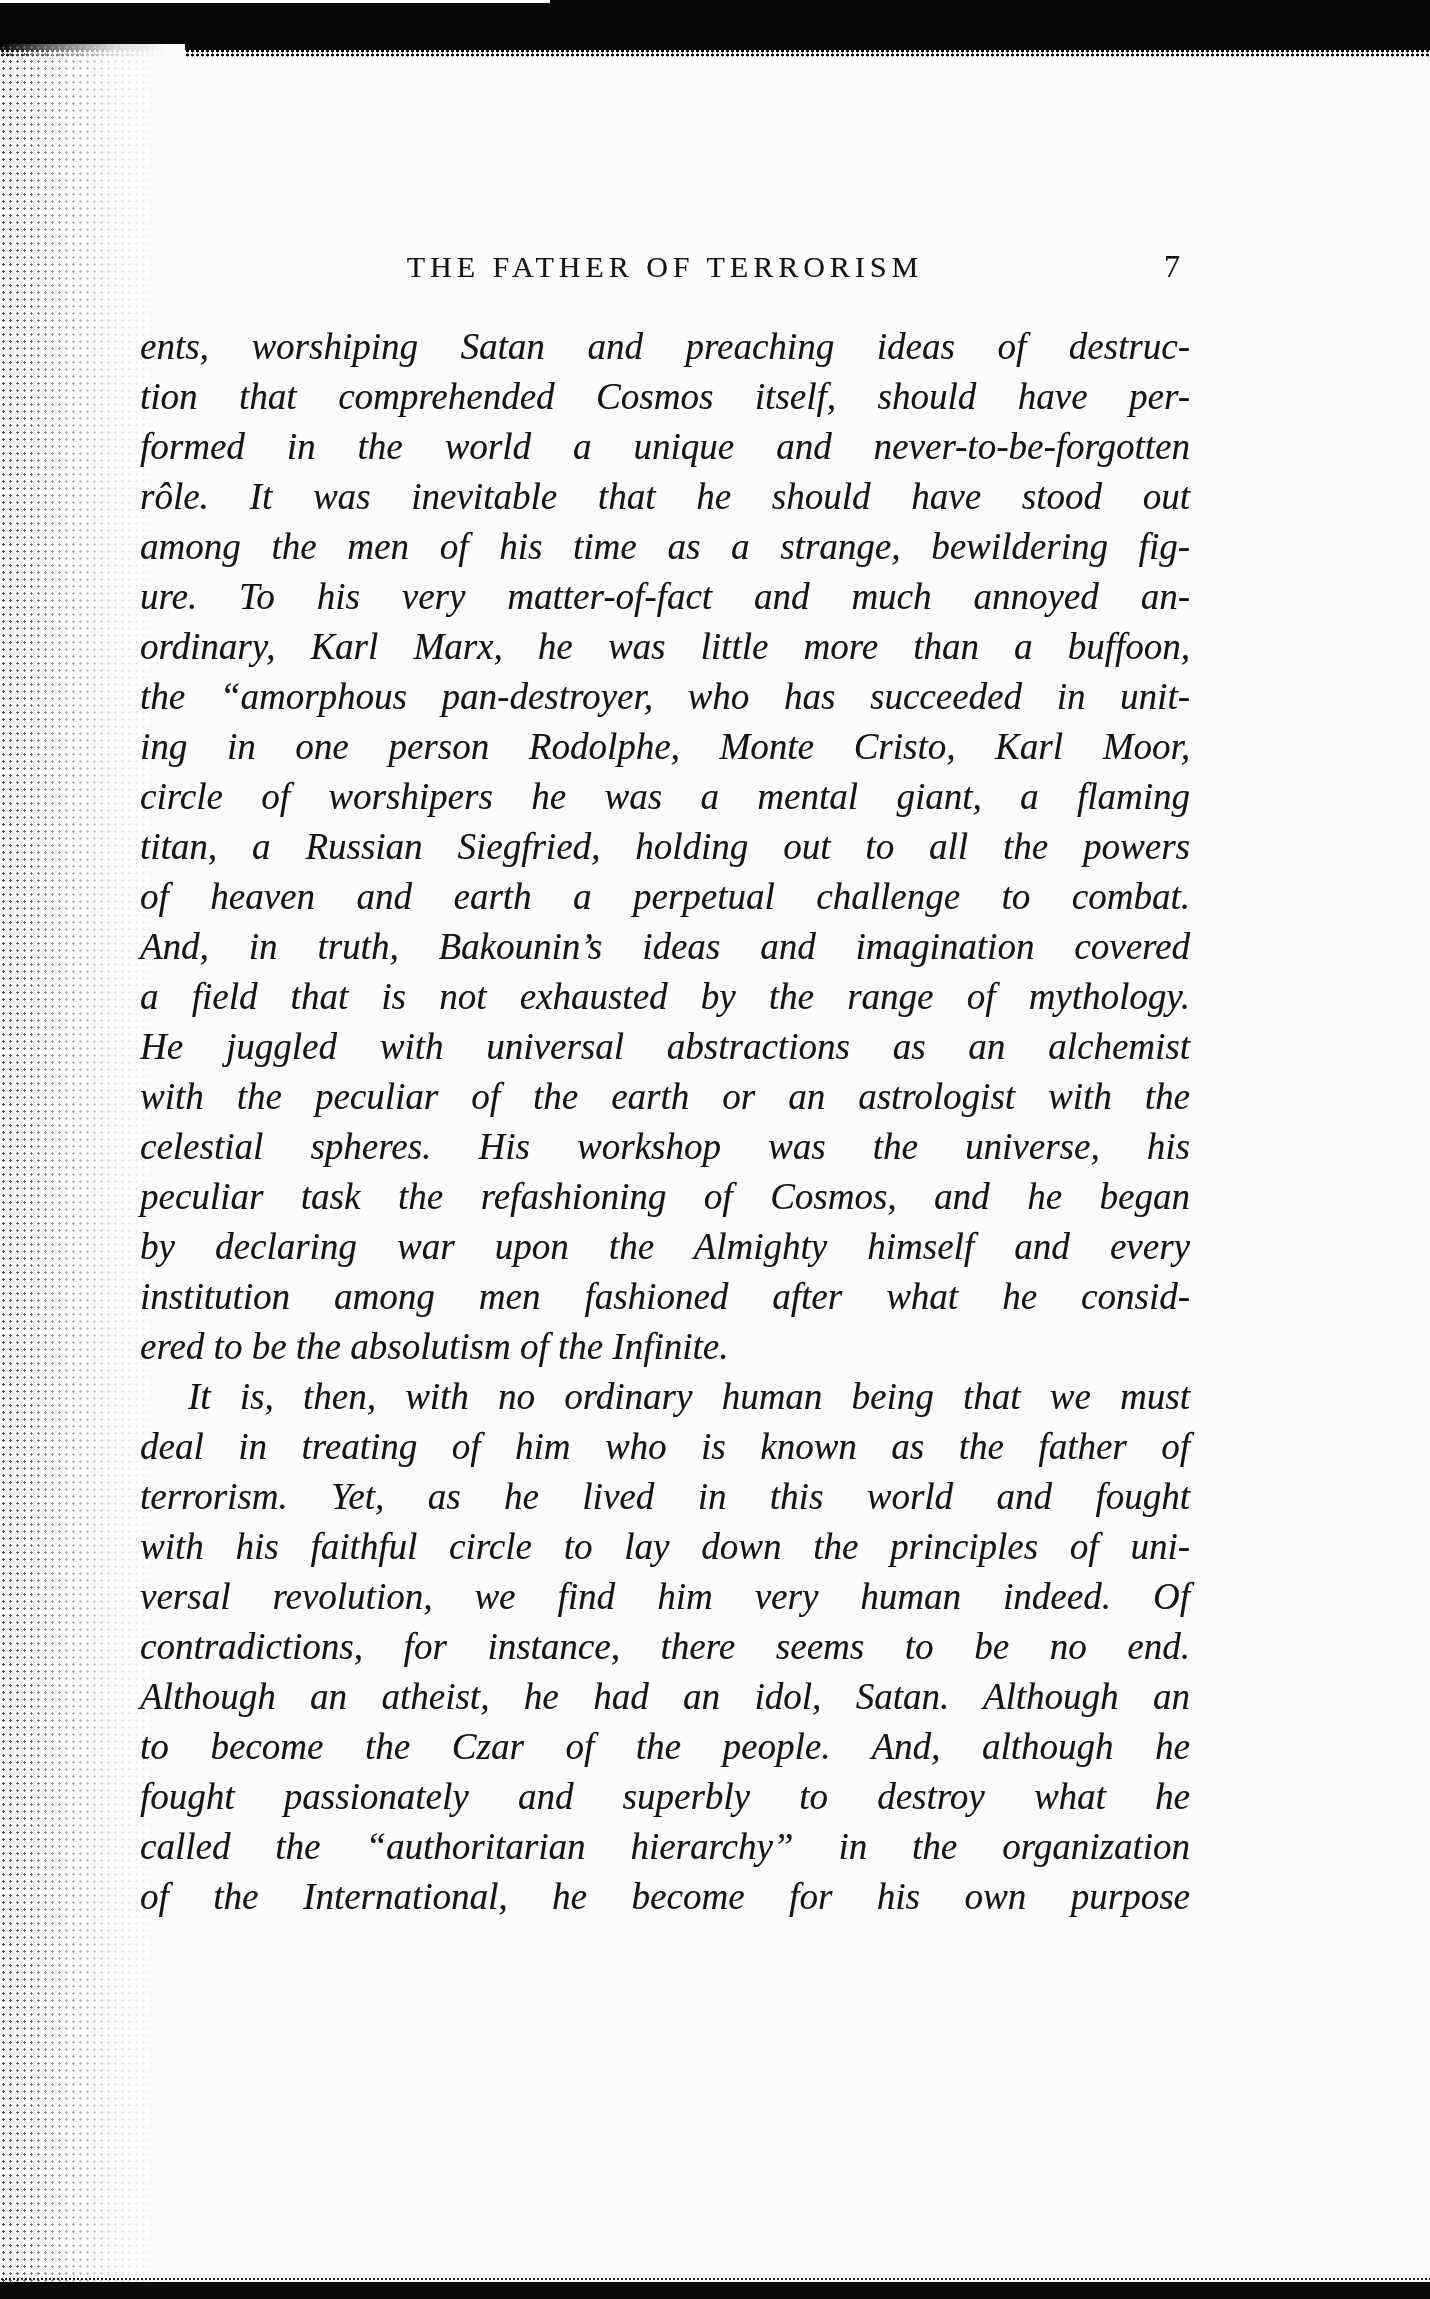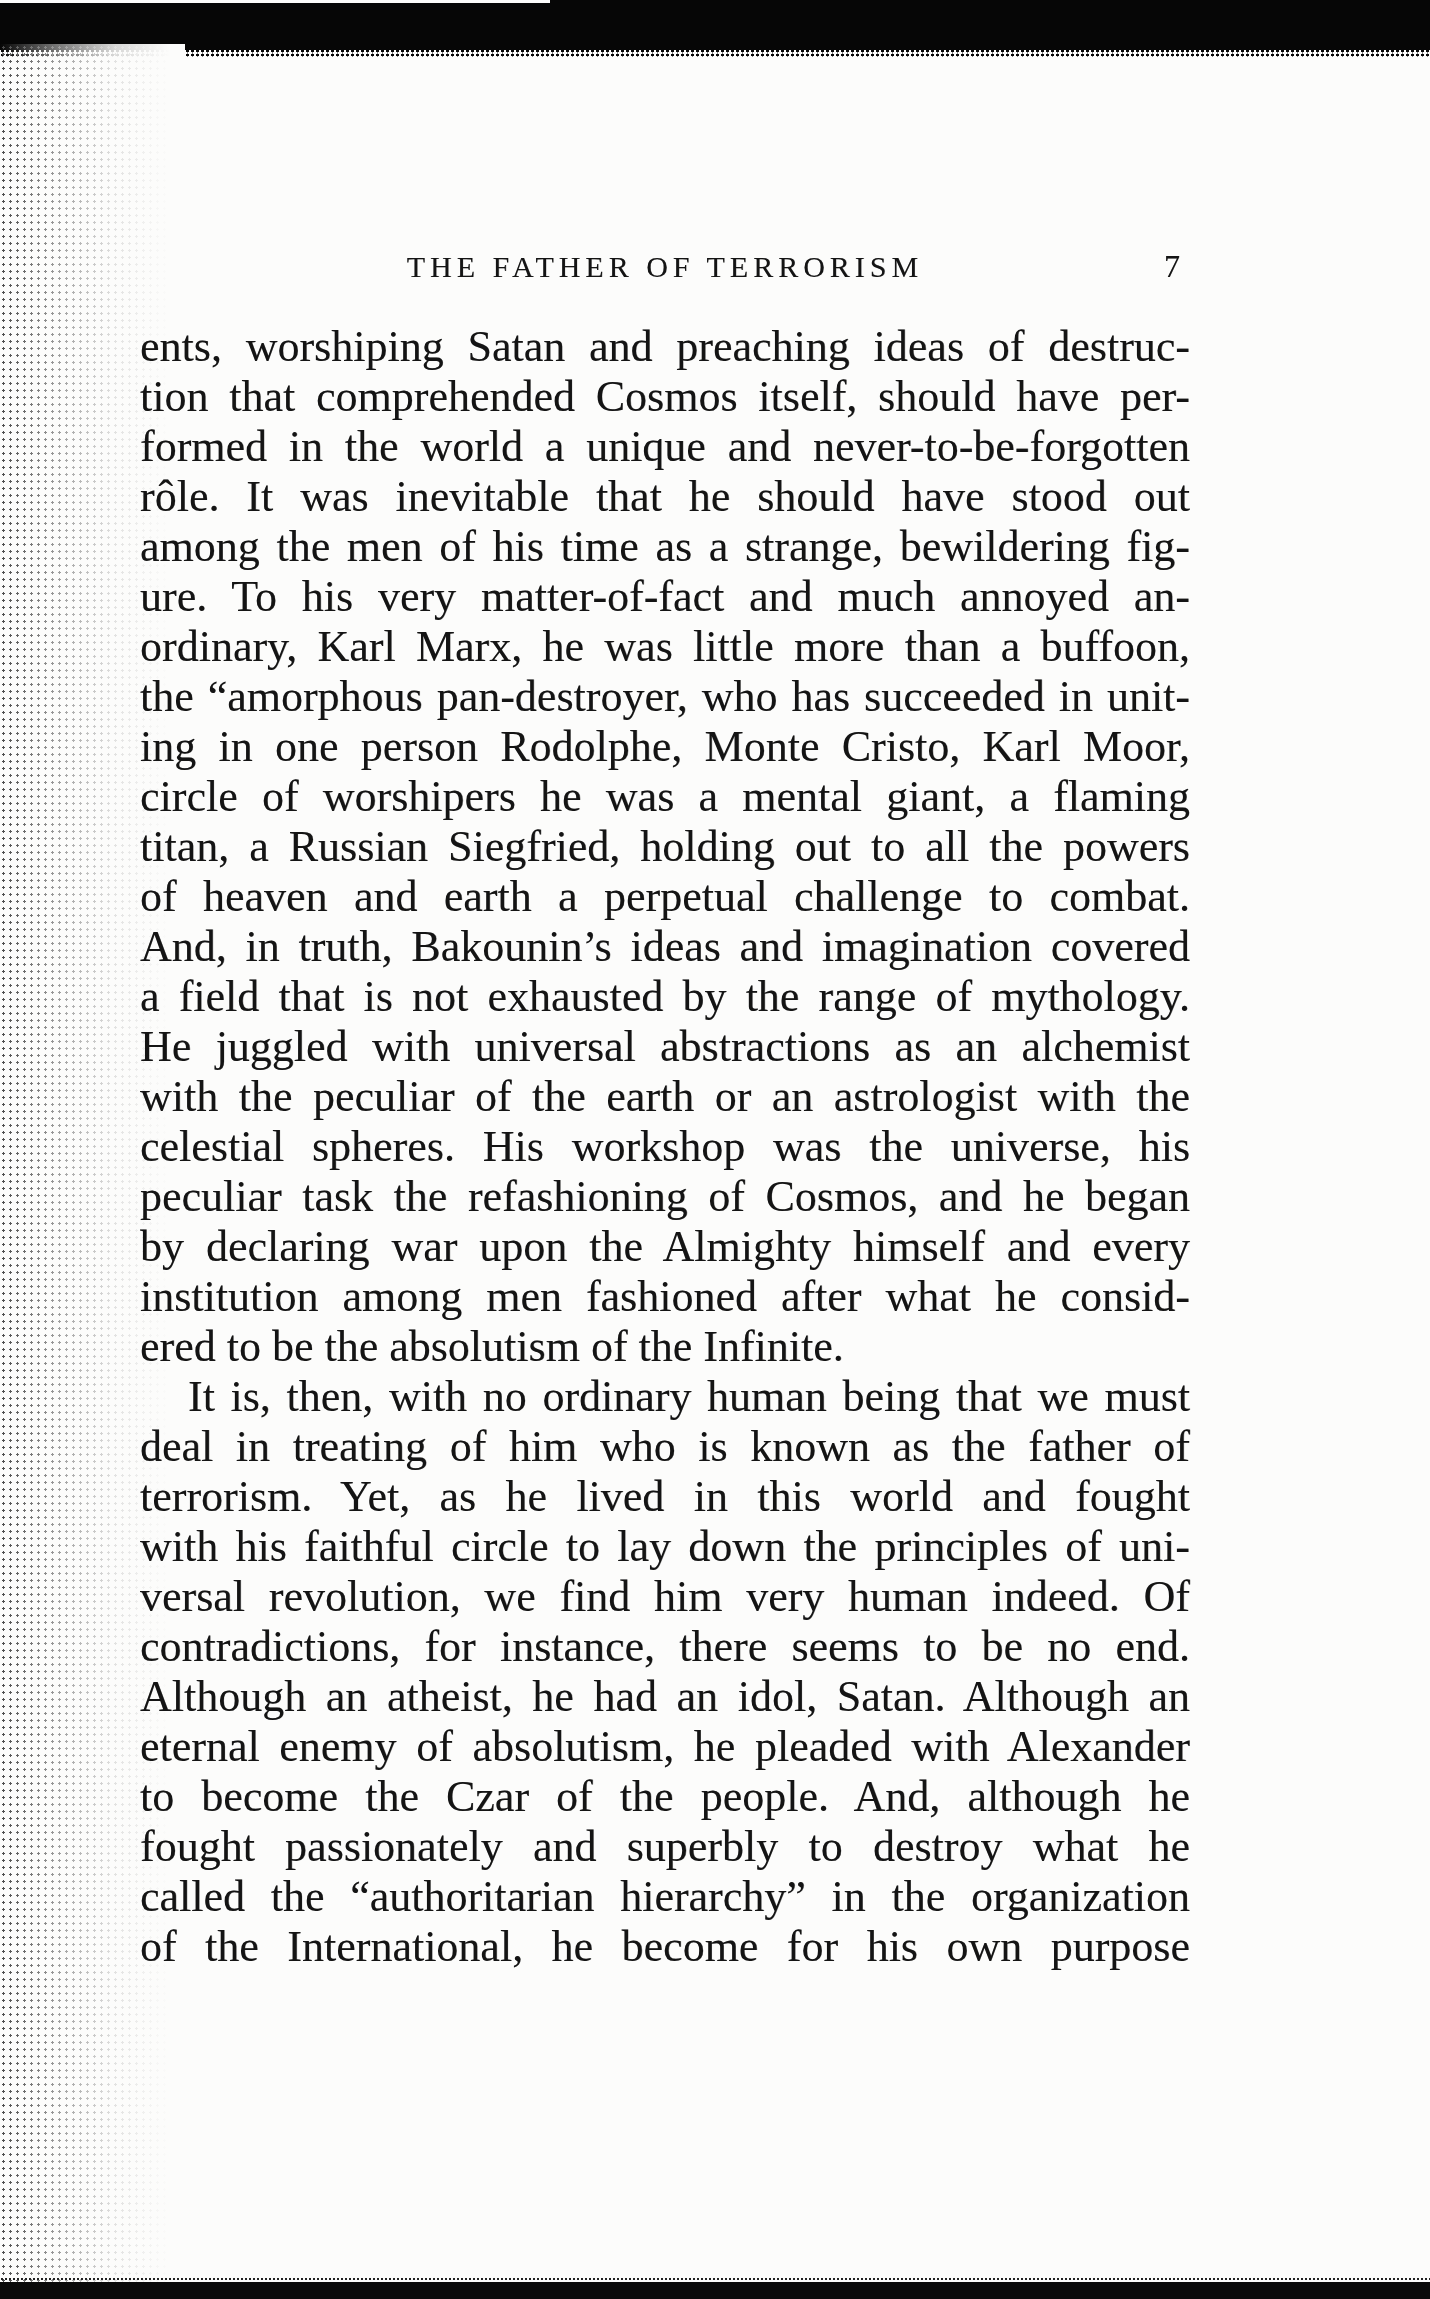--- a/index.html
+++ b/index.html
@@ -97,27 +97,28 @@
   }
 
   
   .text-block {
     position: absolute;
     top: 322px;
     left: 140px;
     width: 1050px;
   }
   .line {
-    font-size: 44px;
+    font-size: 37px;
     line-height: 50px;
     height: 50px;
     white-space: normal;
     text-align: justify;
     text-align-last: left;
     text-shadow: 0.35px 0.35px 0 rgba(0,0,0,0.38);
+    font-style: italic;
   }
   .line.fill { text-align-last: justify; }
   .line.indent { padding-left: 48px; }
 </style>
 </head>
 <body>
 
 <div class="page" style="--paper: #fcfcfb; --ink: #141414;">
   <div class="top-bar"></div>
   <div class="left-stipple"></div>
@@ -150,21 +151,20 @@
       <div class="line fill">by declaring war upon the Almighty himself and every</div>
       <div class="line fill">institution among men fashioned after what he consid-</div>
       <div class="line">ered to be the absolutism of the Infinite.</div>
       <div class="line indent fill">It is, then, with no ordinary human being that we must</div>
       <div class="line fill">deal in treating of him who is known as the father of</div>
       <div class="line fill">terrorism.  Yet, as he lived in this world and fought</div>
       <div class="line fill">with his faithful circle to lay down the principles of uni-</div>
       <div class="line fill">versal revolution, we find him very human indeed.  Of</div>
       <div class="line fill">contradictions, for instance, there seems to be no end.</div>
       <div class="line fill">Although an atheist, he had an idol, Satan.  Although an</div>
-      <div class="line fill">eternal enemy of absolutism, he pleaded with Alexander</div>
       <div class="line fill">to become the Czar of the people.  And, although he</div>
       <div class="line fill">fought passionately and superbly to destroy what he</div>
       <div class="line fill">called the “authoritarian hierarchy” in the organization</div>
       <div class="line fill">of the International, he become for his own purpose</div>
     </div>
 
   <div class="bottom-bar"></div>
 </div>
 
 </body></html>

